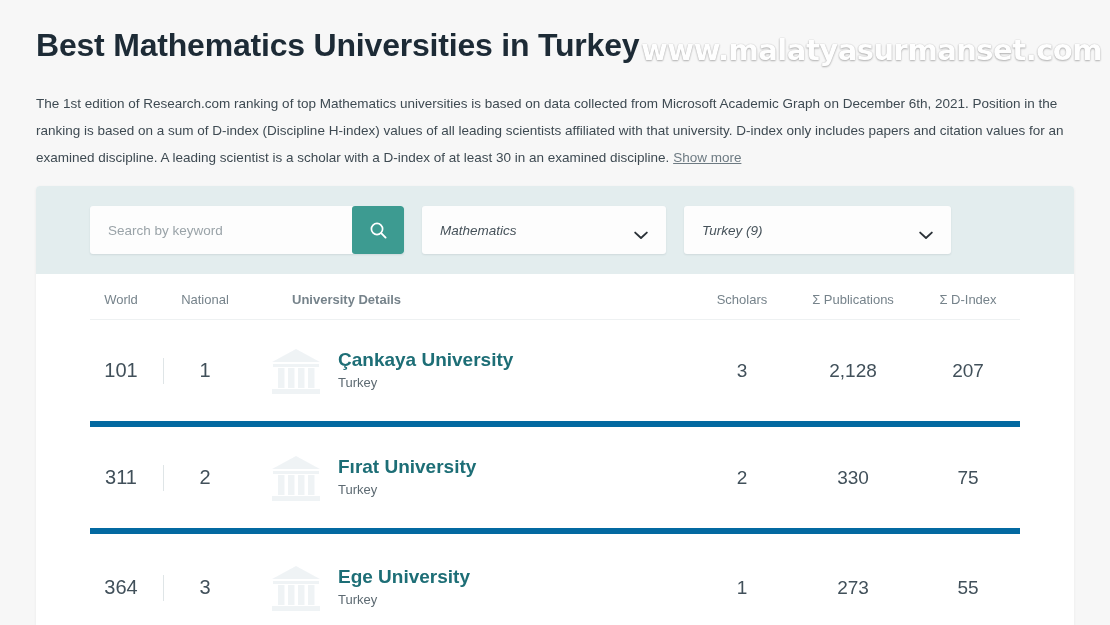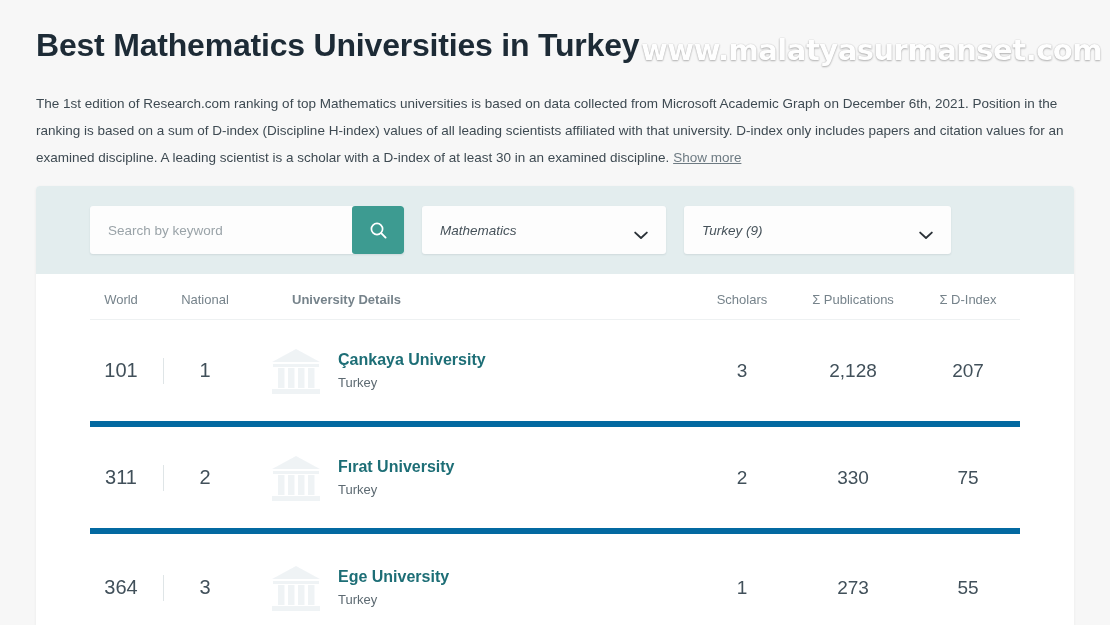--- a/index.html
+++ b/index.html
@@ -212,21 +212,21 @@
     width: 56px;
     height: 52px;
     flex: 0 0 auto;
     margin-right: 14px;
     opacity: 0.9;
   }
 
   .uni-text { display: flex; flex-direction: column; gap: 6px; }
 
   .uni-name {
-    font-size: 16px;
+    font-size: 19px;
     font-weight: 700;
     color: #1d6e76;
     text-decoration: none;
     cursor: pointer;
     line-height: 19px;
   }
 
   .uni-country {
     font-size: 13px;
     color: #5d6a72;

